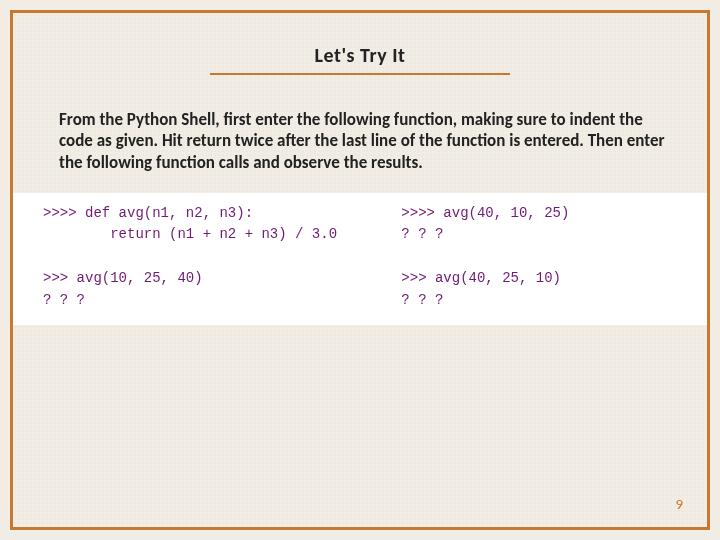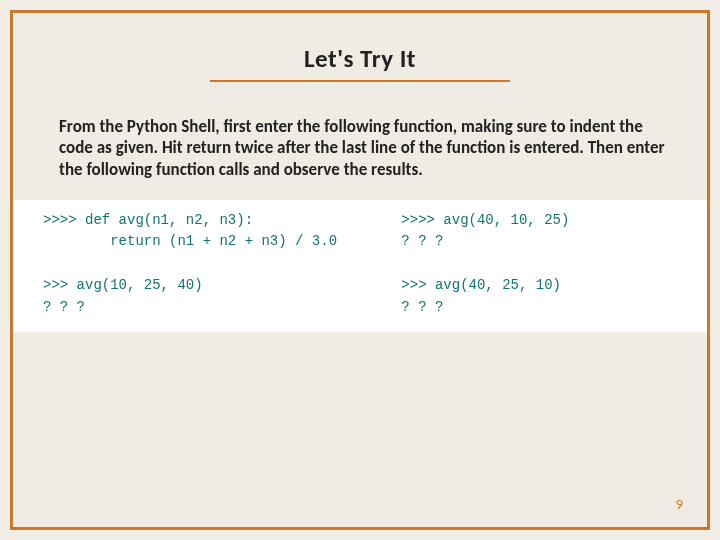--- a/index.html
+++ b/index.html
@@ -17,21 +17,21 @@
     right: 10px;
     bottom: 10px;
     border: 3px solid #c77a2f;
     background: #f2ede4;
     background-image:
       radial-gradient(rgba(0,0,0,0.015) 1px, transparent 1px);
     background-size: 4px 4px;
   }
   .title {
     text-align: center;
-    font-size: 25px;
+    font-size: 20px;
     font-weight: 700;
     color: #222;
     margin-top: 30px;
     letter-spacing: 0.5px;
   }
   .title-underline {
     width: 300px;
     height: 0;
     border-bottom: 2px solid #c77a2f;
     margin: 6px auto 0 auto;
@@ -42,21 +42,21 @@
     color: #222;
     line-height: 1.25;
     margin: 34px 34px 0 46px;
   }
   .code-area {
     background: #ffffff;
     margin: 20px 0 0 0;
     padding: 10px 30px 14px 30px;
     font-family: "Courier New", Courier, monospace;
     font-size: 14px;
-    color: #0f766e;
+    color: #701a75;
     display: flex;
   }
   .code-col {
     flex: 1;
     white-space: pre;
     line-height: 1.55;
   }
   .code-col.left { flex: 1.3; }
   .page-num {
     position: absolute;

